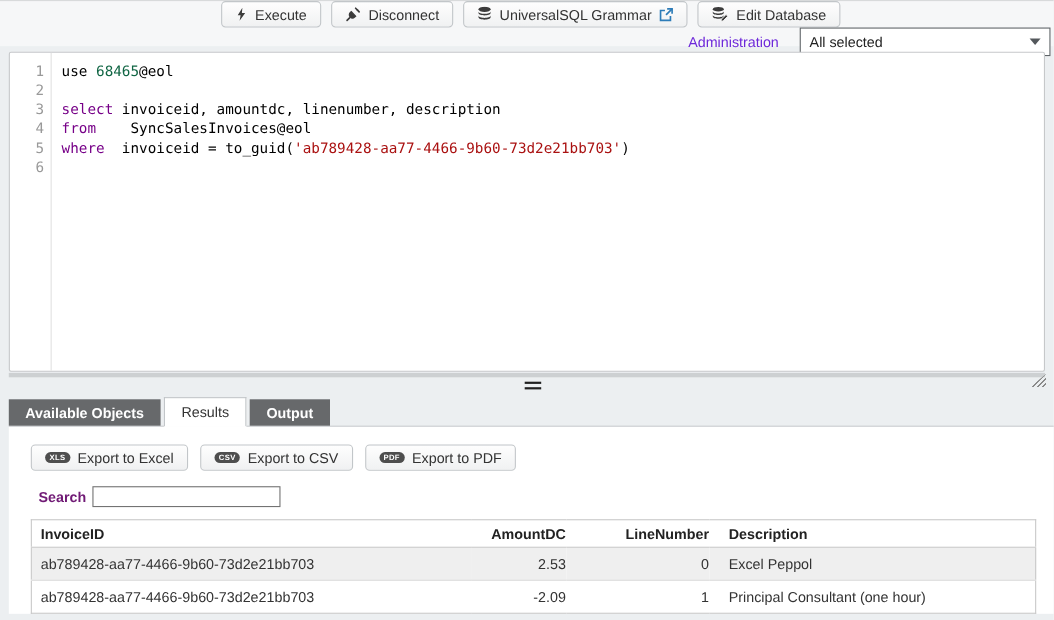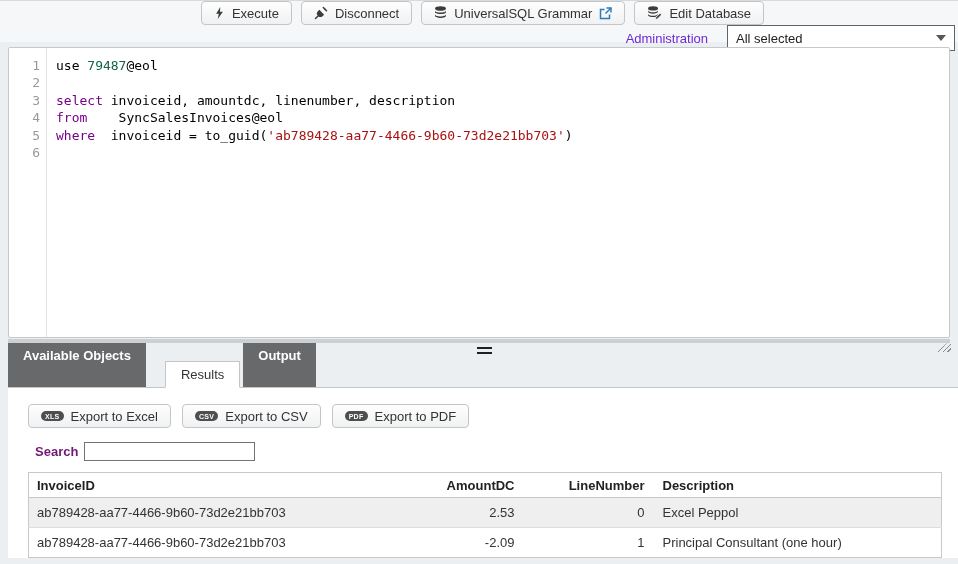--- a/index.html
+++ b/index.html
@@ -62,27 +62,27 @@
   }
   .sgrip{position:absolute;left:477px;top:347px;width:15px;height:9px;cursor:row-resize;}
   .sgrip .b{height:2px;background:#202020;margin-bottom:3px;}
   
   .tabbar{
     position:absolute;left:8px;top:361px;right:0;height:27px;
     border-bottom:1px solid #c2c6c9;box-sizing:border-box;
     display:flex;align-items:flex-end;
   }
   .tab{
-    height:44px;line-height:26px;padding:0 15px;margin-right:3px;
+    height:24px;line-height:26px;padding:0 15px;margin-right:3px;
     background:#67696b;color:#fff;font-weight:bold;font-size:13px;cursor:pointer;
   }
   .tab.active{
     background:#fff;color:#333;font-weight:normal;
     border:1px solid #c2c6c9;border-bottom:1px solid #fff;
-    height:27px;line-height:25px;margin-bottom:-1px;box-sizing:border-box;position:relative;z-index:2;margin-left:16px;
+    height:27px;line-height:25px;margin-bottom:-1px;box-sizing:border-box;position:relative;z-index:2;
   }
   
   .results{position:absolute;left:8px;top:388px;right:0;bottom:6px;background:#fff;}
   .export-row{margin:16px 0 0 20px;display:flex;gap:11px;align-items:flex-end;}
   .badge{
     background:#4e4e4e;color:#fff;font-size:7px;font-weight:bold;
     border-radius:7px;padding:2px 4px 1px;letter-spacing:.3px;line-height:1;
   }
   .search-row{margin:14px 0 0 27px;display:flex;align-items:center;gap:6px;}
   .search-label{font-size:13px;font-weight:bold;color:#701a75;}
@@ -166,21 +166,21 @@
 <div class="editor">
   <div class="gutter">
       <div class="ln">1</div>
       <div class="ln">2</div>
       <div class="ln">3</div>
       <div class="ln">4</div>
       <div class="ln">5</div>
       <div class="ln">6</div>
     </div>
   <div class="codewrap">
-      <div class="cl"><span class="tok-plain">use </span><span class="tok-number">79487</span><span class="tok-plain">@eol</span></div>
+      <div class="cl"><span class="tok-plain">use </span><span class="tok-number">68465</span><span class="tok-plain">@eol</span></div>
       <div class="cl">&nbsp;</div>
       <div class="cl"><span class="tok-keyword">select</span><span class="tok-plain"> invoiceid, amountdc, linenumber, description</span></div>
       <div class="cl"><span class="tok-keyword">from</span><span class="tok-plain">    SyncSalesInvoices@eol</span></div>
       <div class="cl"><span class="tok-keyword">where</span><span class="tok-plain">  invoiceid = to_guid(</span><span class="tok-string">'ab789428-aa77-4466-9b60-73d2e21bb703'</span><span class="tok-plain">)</span></div>
       <div class="cl">&nbsp;</div>
     </div>
 </div>
 <div class="rbar"></div>
 <div class="rgrip"></div>
 <div class="sgrip">

